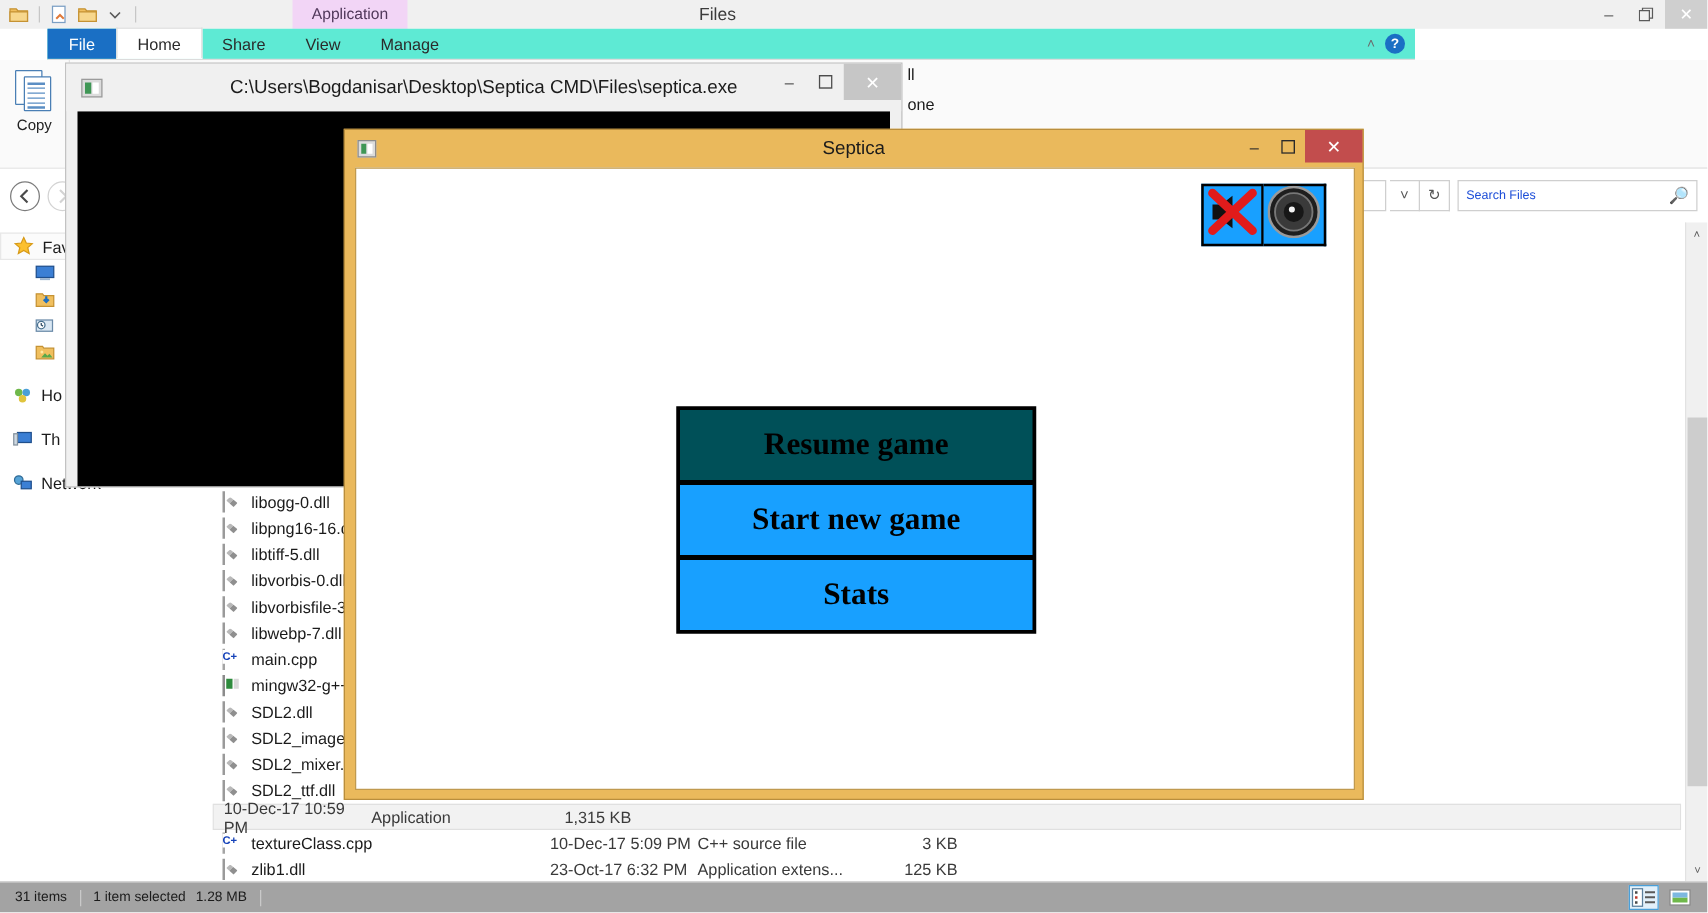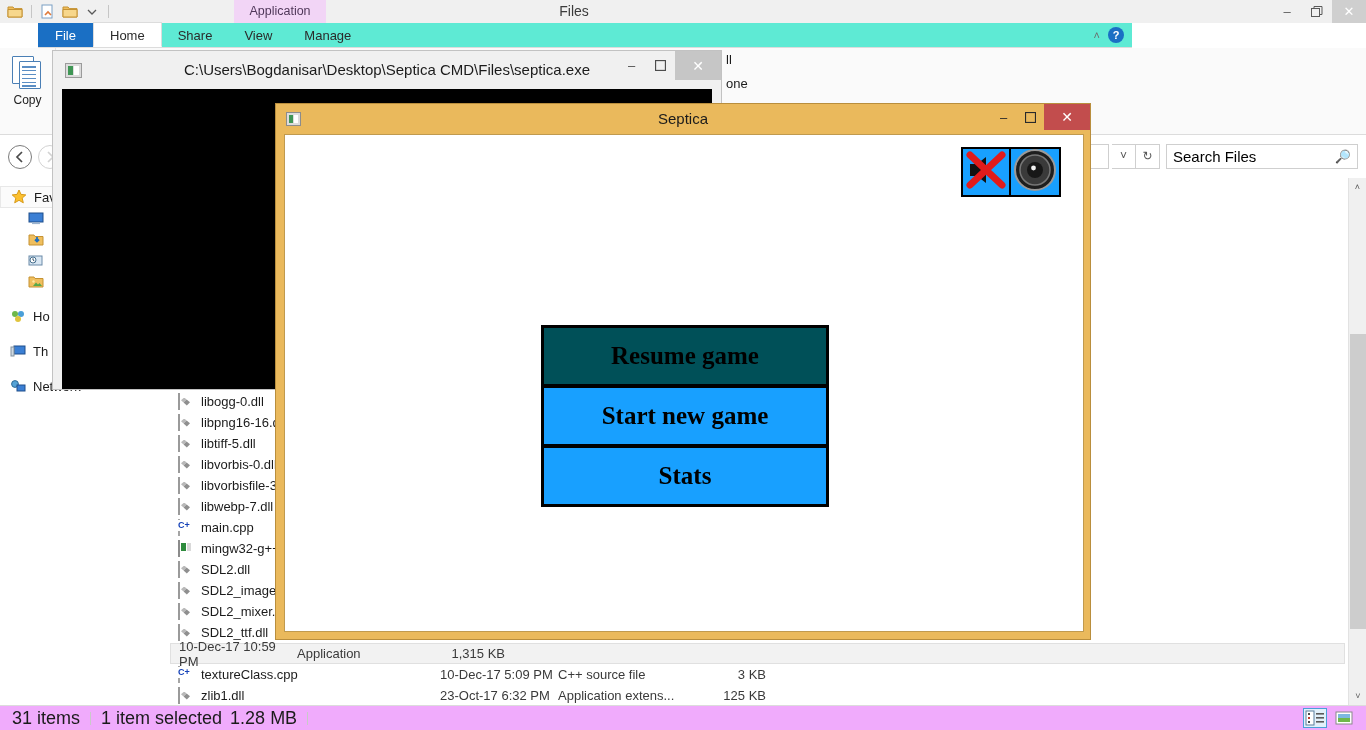--- a/index.html
+++ b/index.html
@@ -89,21 +89,21 @@
     flex: 1; height: 25px; border: 1px solid #cfcfcf; background: #fff; margin: 0 3px;
   }
   .addr-btn {
     width: 24px; height: 25px; border: 1px solid #cfcfcf; border-left: none; background: #fff;
     font-size: 12px; color: #555; text-align: center; line-height: 23px;
   }
   .search-box {
     width: 192px; height: 25px; border: 1px solid #cfcfcf; background: #fff;
     margin-left: 6px; display: flex; align-items: center; padding: 0 6px;
   }
-  .search-box span.ph { font-size: 15px; color: #000000; flex: 1; }
+  .search-box span.ph { font-size: 10px; color: #1d4ed8; flex: 1; }
   .search-mag { font-size: 13px; color: #4a4a4a; transform: scaleX(-1); }
 
   .nav-pane {
     position: absolute; left: 0; top: 178px; width: 170px; height: 527px;
     background: #ffffff; font-size: 13px; color: #1b1b1b; padding-top: 8px;
   }
   .npitem { display: flex; align-items: center; height: 21px; padding-left: 10px; gap: 6px; }
   .npitem.child { padding-left: 28px; }
   .npitem.fav { border: 1px solid #e8e8e8; background: #fbfbfb; height: 22px; }
   .npitem.gap { margin-top: 14px; }
@@ -147,22 +147,22 @@
     content: ""; position: absolute; left: 2px; top: 2px; width: 5px; height: 8px;
     background: #2e8b3d;
   }
   .ico-exe::before {
     content: ""; position: absolute; left: 8px; top: 2px; width: 4px; height: 8px;
     background: #d9d9d9;
   }
 
   .status-bar {
     position: absolute; left: 0; top: 705px; width: 1366px; height: 25px;
-    background: #f0abfc; border-top: 1px solid #dcdcdc;
-    display: flex; align-items: center; font-size: 18px; color: #1b1b1b;
+    background: #a3a3a3; border-top: 1px solid #dcdcdc;
+    display: flex; align-items: center; font-size: 11px; color: #1b1b1b;
   }
   .sb-sep { width: 1px; height: 13px; background: #c9c9c9; margin: 0 10px; }
   .view-btns { margin-left: auto; display: flex; gap: 5px; padding-right: 10px; }
   .vbtn { width: 24px; height: 20px; border: 1px solid transparent; position: relative; }
   .vbtn.on { border-color: #4a9fd8; background: #e2f0fa; }
 
   .scroll-v {
     position: absolute; right: 0; top: 178px; width: 18px; height: 527px;
     background: #f0f0f0; border-left: 1px solid #e2e2e2;
   }

